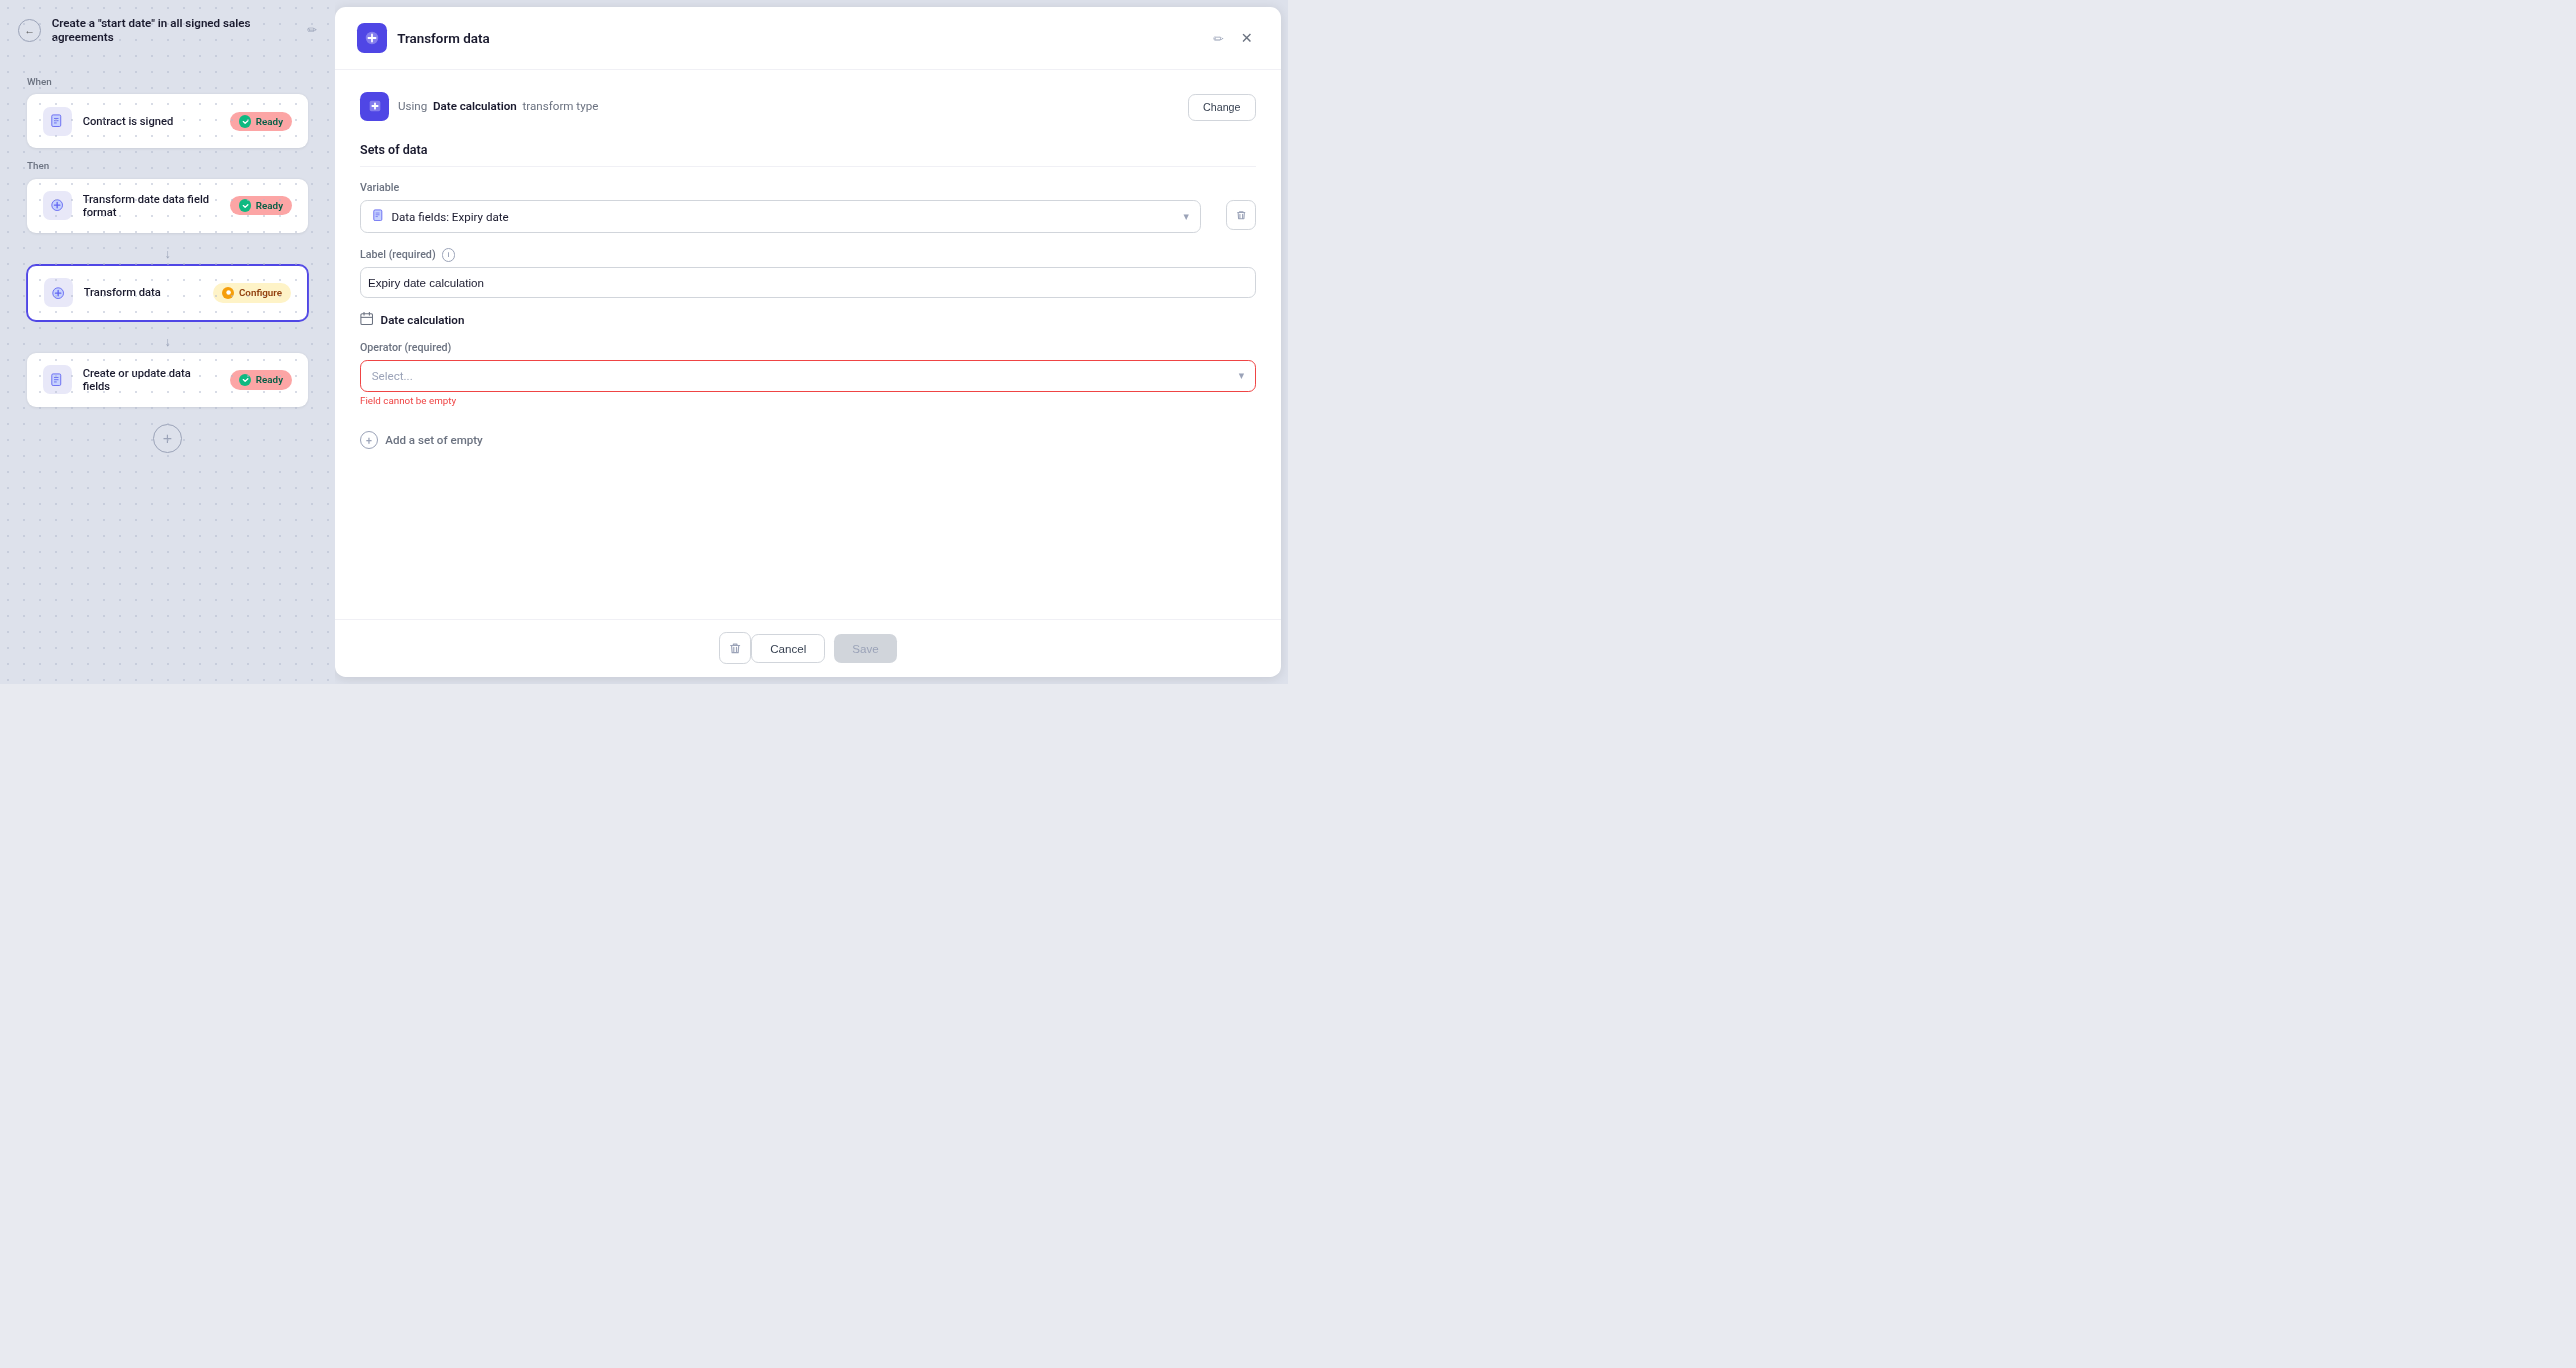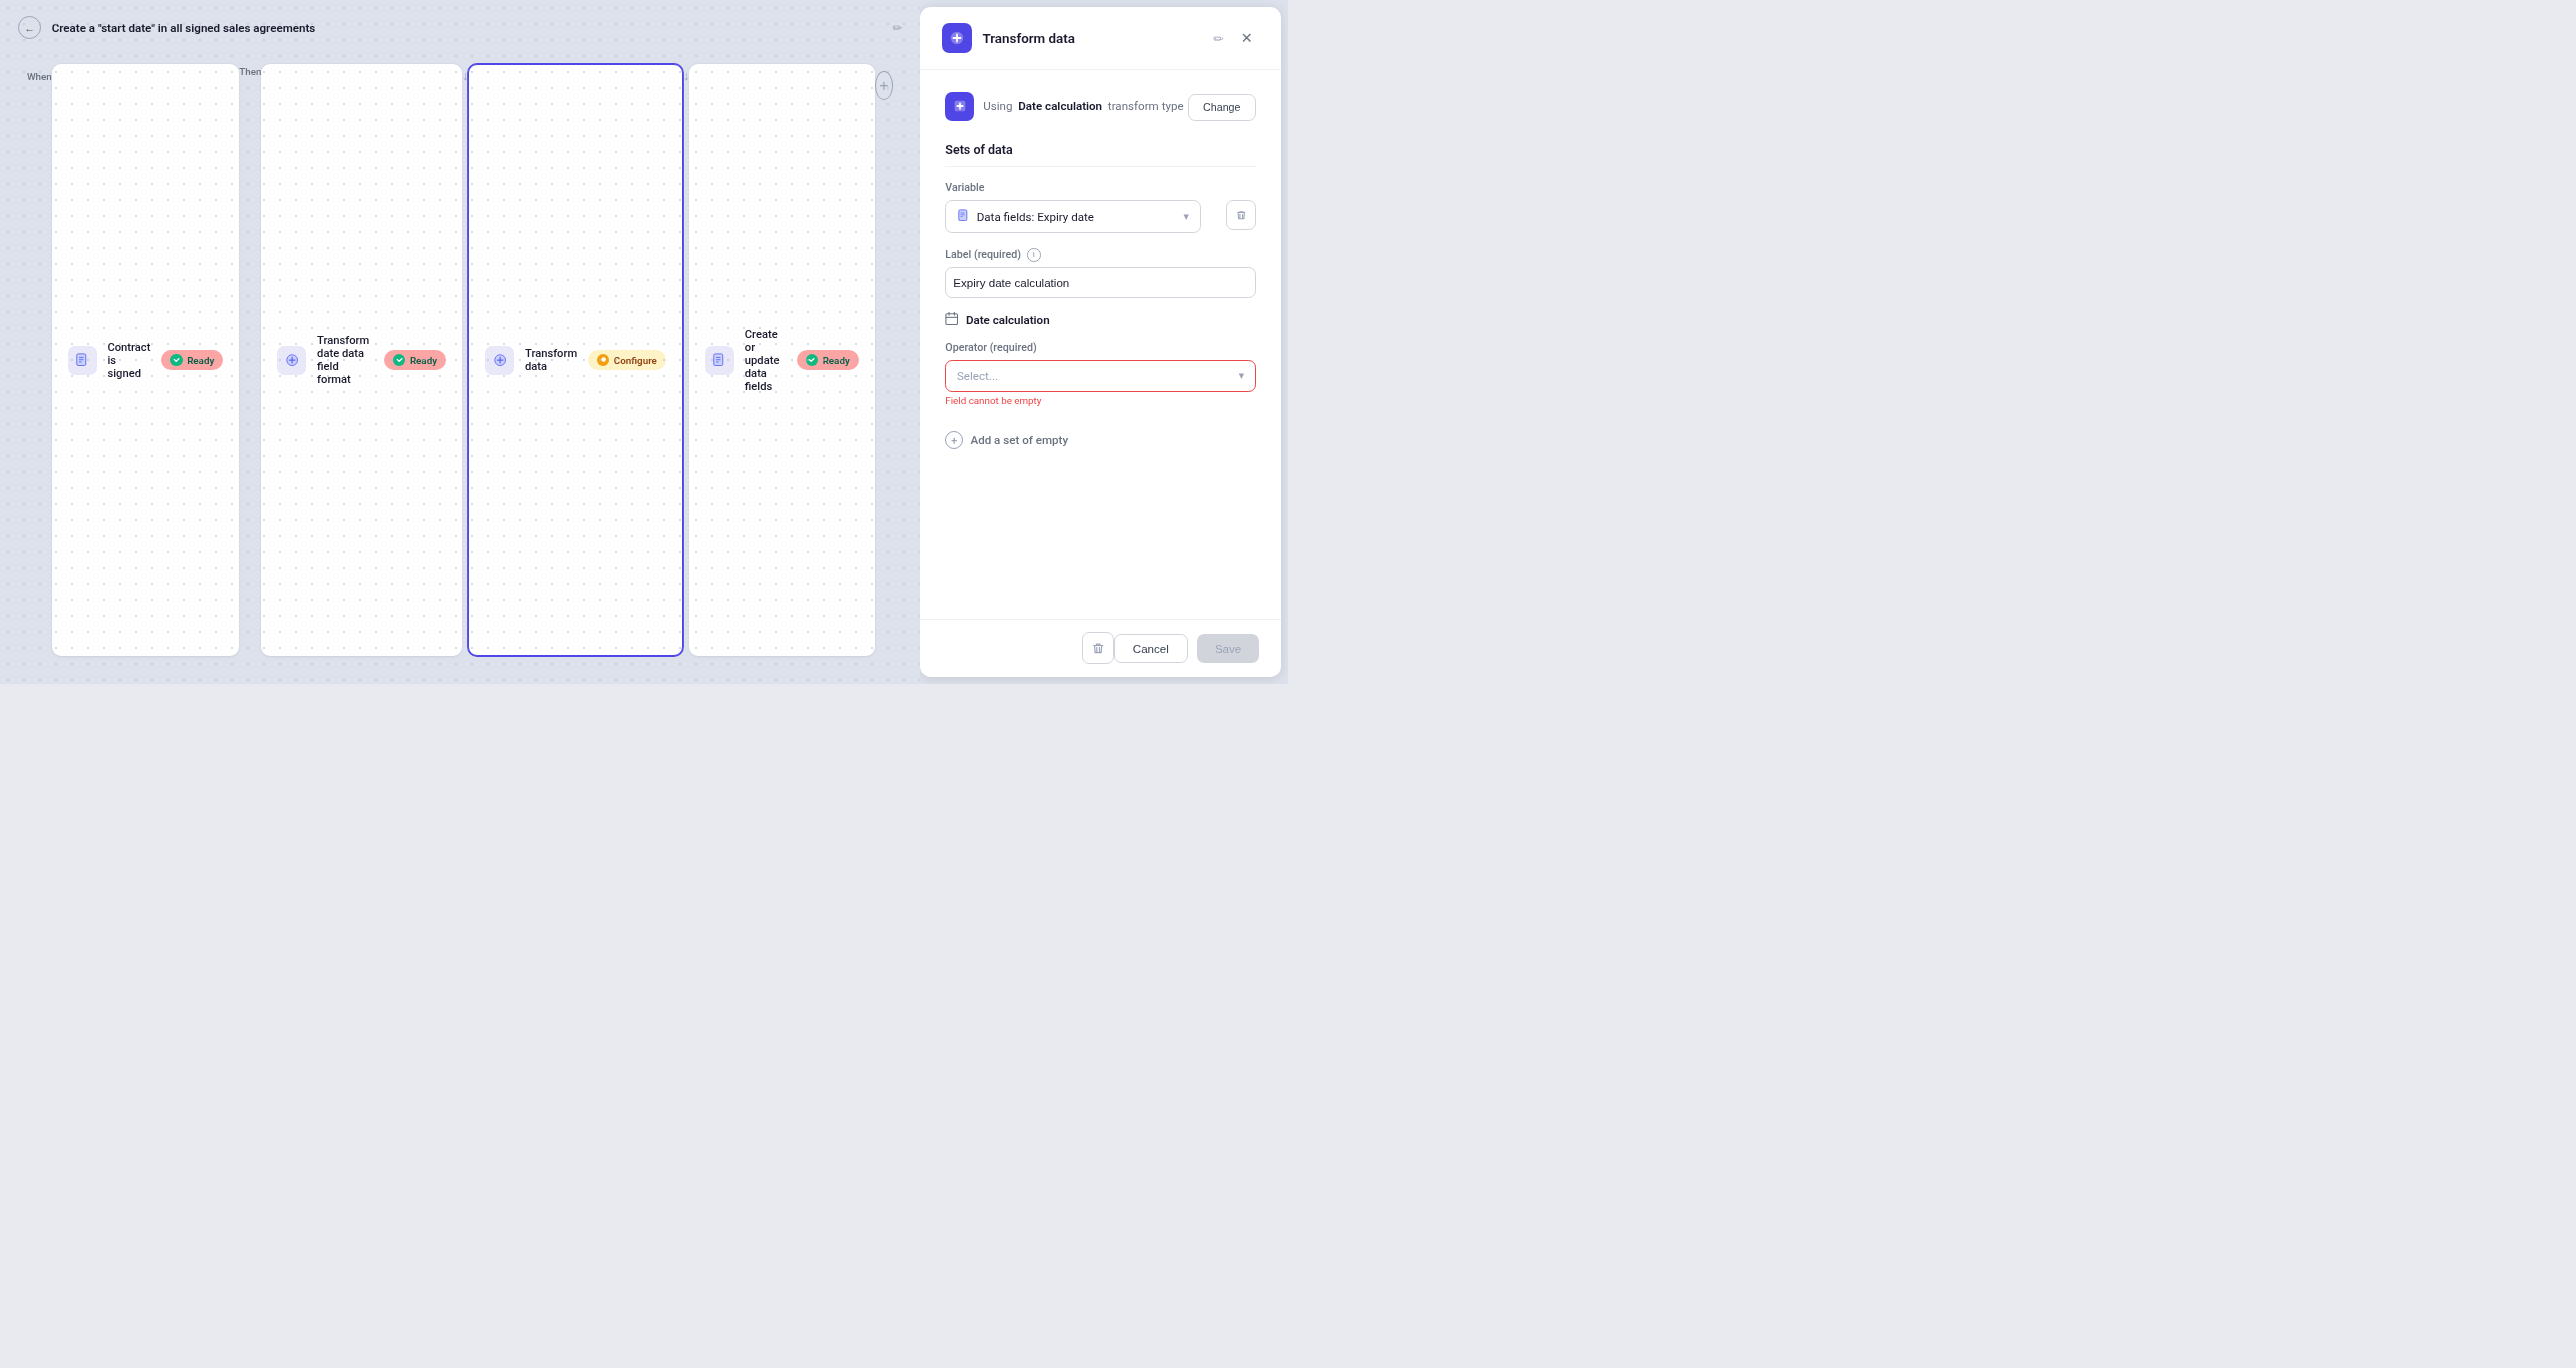--- a/index.html
+++ b/index.html
@@ -61,21 +61,21 @@
     .edit-icon {
       color: #9ba3b8;
       font-size: 11.6px;
       cursor: pointer;
     }
 
     .left-content {
       flex: 1;
       padding: 9px 27px 18px 27px;
       display: flex;
-      flex-direction: row;
+      flex-direction: column;
       gap: 0;
     }
 
     .section-label {
       font-size: 9.8px;
       font-weight: 500;
       color: #6b7280;
       margin-bottom: 7.2px;
       margin-top: 7.2px;
     }
@@ -422,21 +422,21 @@
       justify-content: center;
       font-size: 10.7px;
       color: #9ba3b8;
     }
 
     .right-footer {
       padding: 12.5px 21.5px;
       border-top: 0.9px solid #f0f0f5;
       display: flex;
       align-items: center;
-      justify-content: flex-end;
+      justify-content: center;
     }
 
     .footer-delete-btn {
       width: 32px;
       height: 32px;
       border: 1.3px solid #d1d5db;
       border-radius: 7.2px;
       background: #ffffff;
       display: flex;
       align-items: center;

